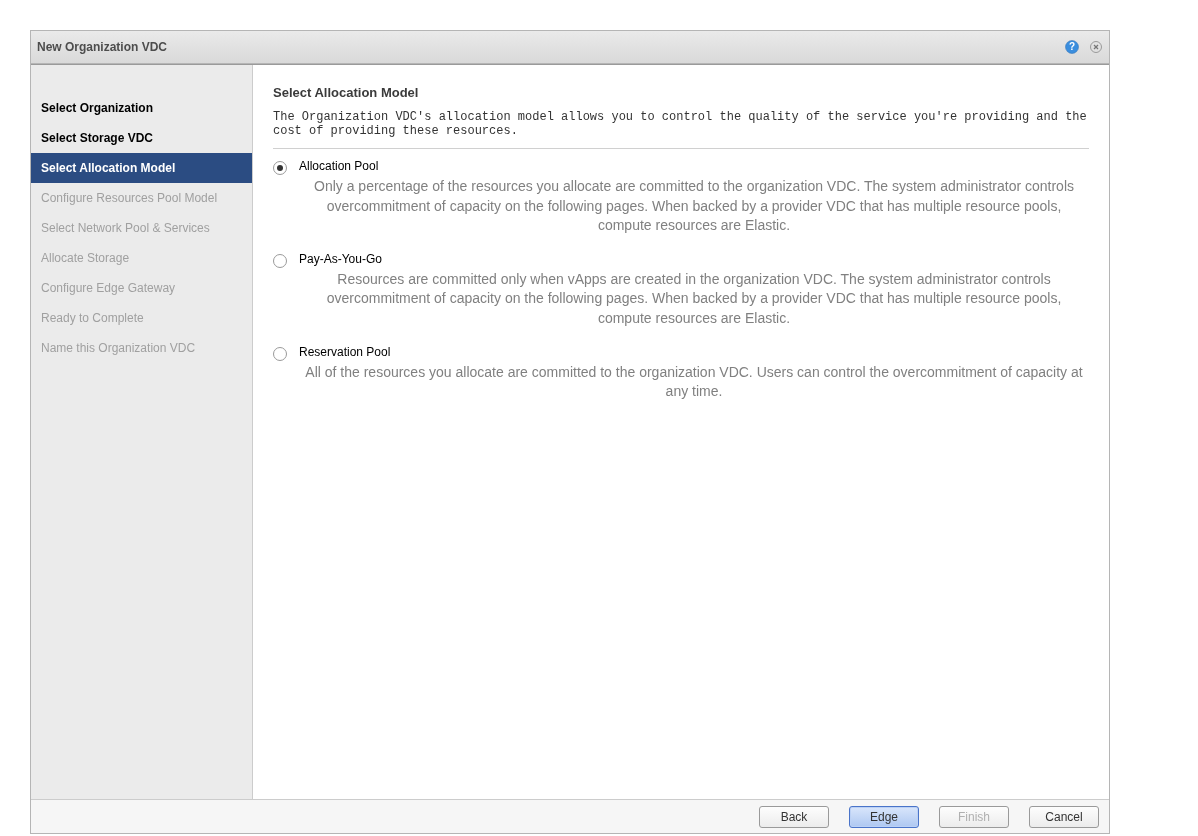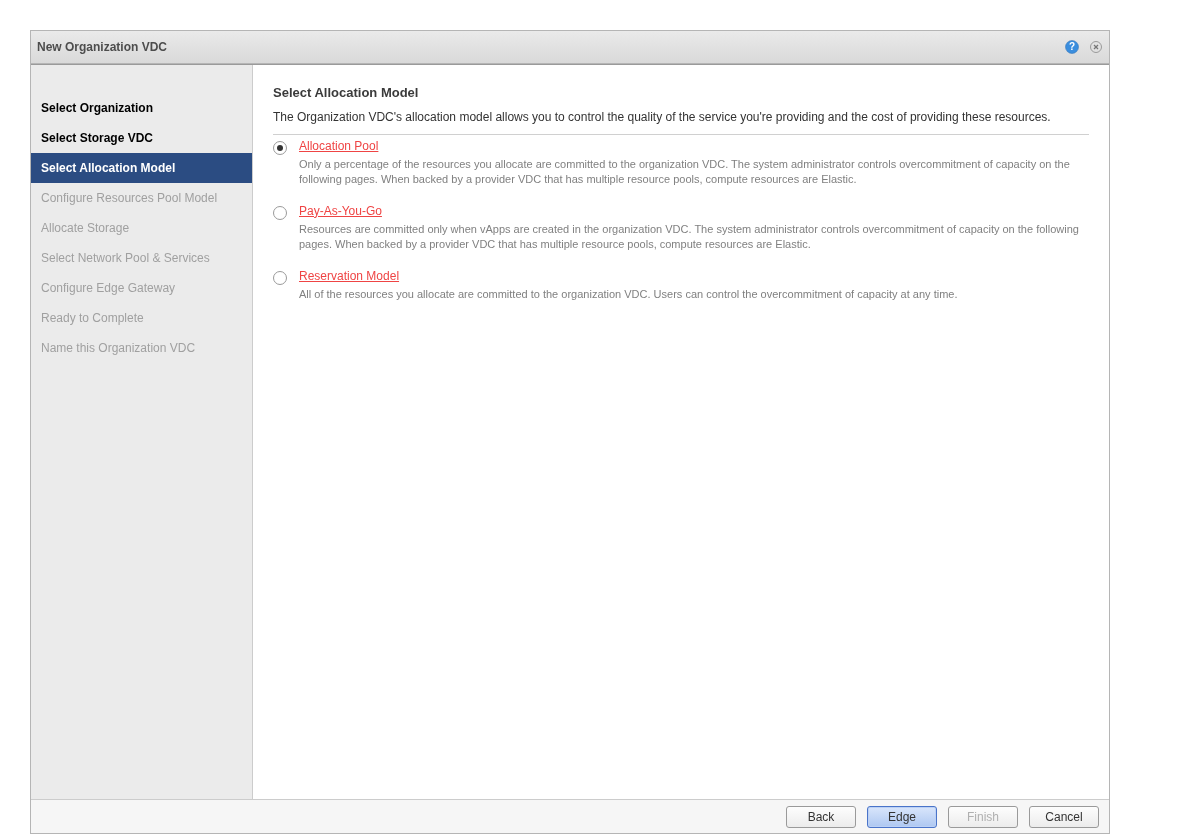--- a/index.html
+++ b/index.html
@@ -86,21 +86,22 @@
   font-size: 13px;
   font-weight: bold;
   color: #3a3a3a;
   margin-bottom: 10px;
 }
 .content-intro {
   font-size: 12px;
   color: #333;
   padding-bottom: 10px;
   border-bottom: 1px solid #d0d0d0;
-  margin-bottom: 4px;
+  margin-bottom: 10px;
+  font-family: Liberation Mono, monospace;
 }
 .option-row {
   display: flex;
   align-items: flex-start;
   margin-bottom: 16px;
 }
 .radio-col {
   width: 26px;
   padding-top: 2px;
 }
@@ -119,38 +120,38 @@
   width: 6px;
   height: 6px;
   background: #333;
   border-radius: 50%;
 }
 .option-body {
   flex: 1;
 }
 .option-title {
   font-size: 12px;
-  color: #ef4444;
+  color: #000000;
   margin-bottom: 4px;
-  text-decoration: underline;
 }
 .option-desc {
-  font-size: 11px;
+  font-size: 14px;
   color: #808080;
   line-height: 1.4;
+  text-align: center;
 }
 .dialog-footer {
   border-top: 1px solid #ccc;
   background: #f6f6f6;
   height: 34px;
   display: flex;
   align-items: center;
   justify-content: flex-end;
   padding-right: 10px;
-  gap: 11px;
+  gap: 20px;
 }
 .btn {
   width: 70px;
   height: 22px;
   font-size: 12px;
   border: 1px solid #9a9a9a;
   border-radius: 3px;
   background: linear-gradient(#fdfdfd, #ececec);
   color: #333;
   cursor: pointer;
@@ -187,22 +188,22 @@
       </div>
     </div>
   </div>
 
   <div class="dialog-body">
     <div class="sidebar">
       <div class="nav-item completed">Select Organization</div>
       <div class="nav-item completed">Select Storage VDC</div>
       <div class="nav-item active">Select Allocation Model</div>
       <div class="nav-item">Configure Resources Pool Model</div>
+      <div class="nav-item">Select Network Pool &amp; Services</div>
       <div class="nav-item">Allocate Storage</div>
-      <div class="nav-item">Select Network Pool &amp; Services</div>
       <div class="nav-item">Configure Edge Gateway</div>
       <div class="nav-item">Ready to Complete</div>
       <div class="nav-item">Name this Organization VDC</div>
     </div>
 
     <div class="content">
       <div class="content-title">Select Allocation Model</div>
       <div class="content-intro">The Organization VDC's allocation model allows you to control the quality of the service you're providing and the cost of providing these resources.</div>
 
       <div class="option-row">
@@ -223,21 +224,21 @@
           <div class="option-title">Pay-As-You-Go</div>
           <div class="option-desc">Resources are committed only when vApps are created in the organization VDC. The system administrator controls overcommitment of capacity on the following pages. When backed by a provider VDC that has multiple resource pools, compute resources are Elastic.</div>
         </div>
       </div>
 
       <div class="option-row">
         <div class="radio-col">
           <div class="radio"></div>
         </div>
         <div class="option-body">
-          <div class="option-title">Reservation Model</div>
+          <div class="option-title">Reservation Pool</div>
           <div class="option-desc">All of the resources you allocate are committed to the organization VDC. Users can control the overcommitment of capacity at any time.</div>
         </div>
       </div>
     </div>
   </div>
 
   <div class="dialog-footer">
     <button class="btn">Back</button>
     <button class="btn primary">Edge</button>
     <button class="btn disabled">Finish</button>

